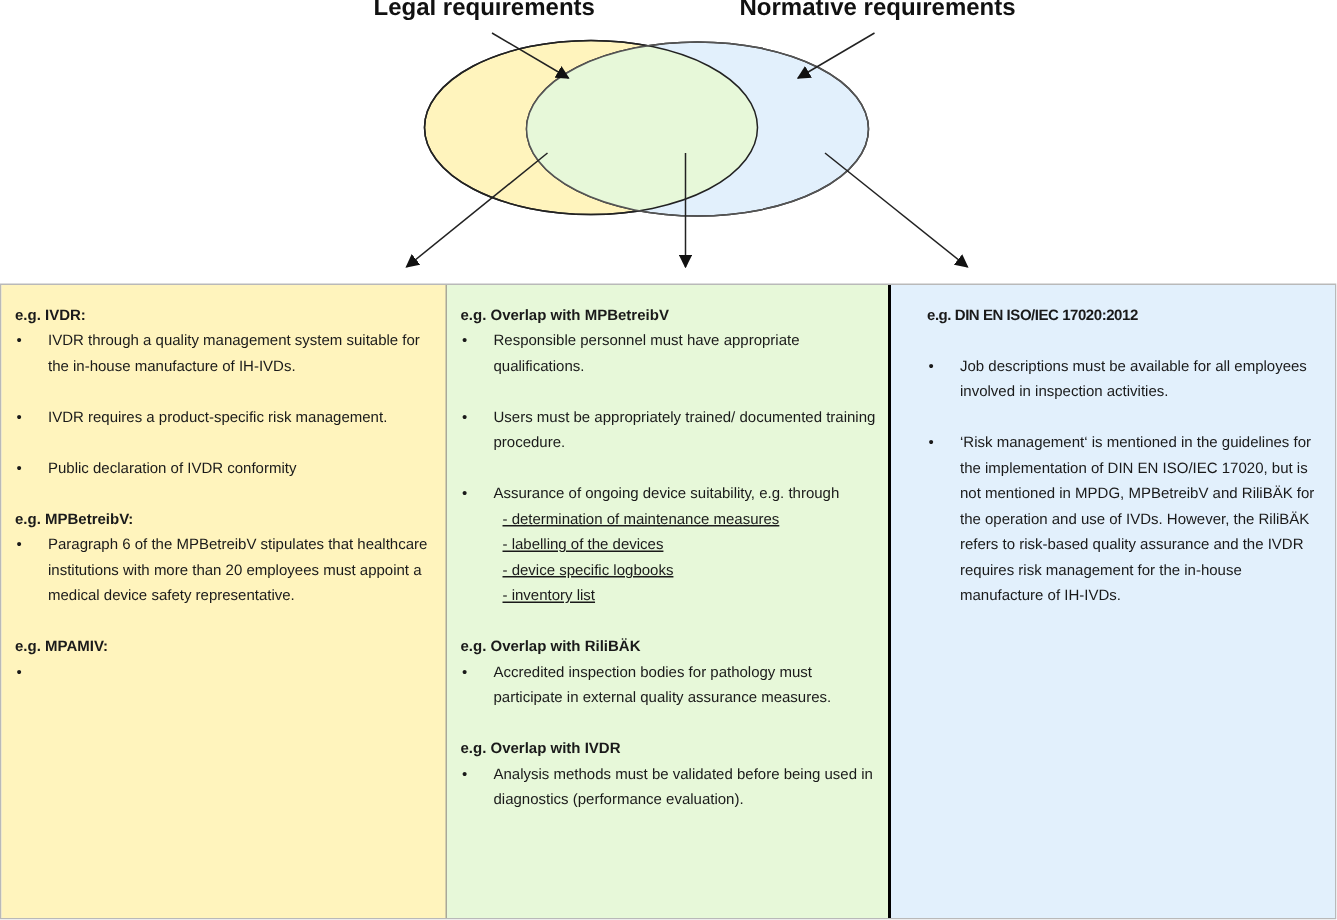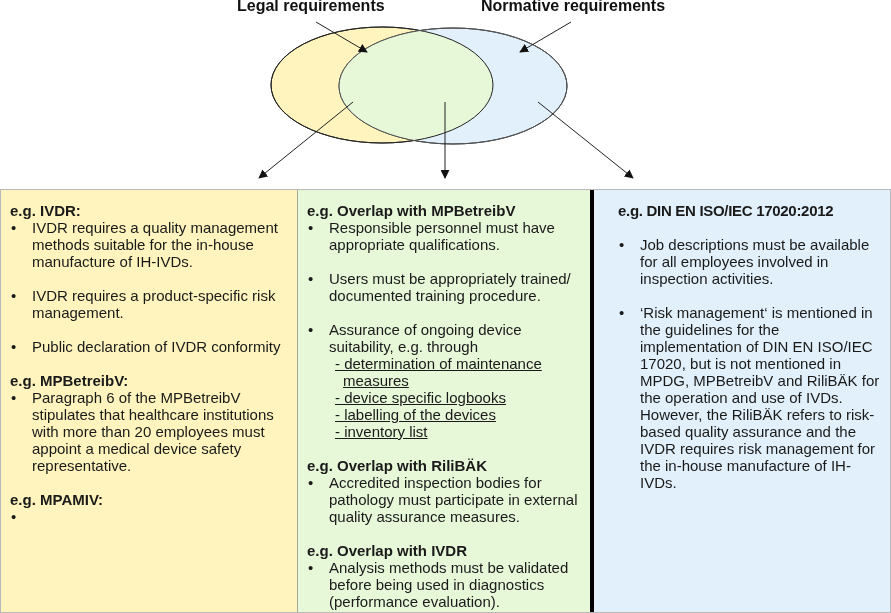--- a/index.html
+++ b/index.html
@@ -1,26 +1,26 @@
 <!DOCTYPE html>
 <html><head>
   <meta charset="utf-8">
   <style>
     html, body { margin: 0; padding: 0; background: #ffffff; }
     body { width: 891px; height: 613px; position: relative; overflow: hidden;
            font-family: "Liberation Sans", sans-serif; color: #1a1a1a; }
-    #venn { position: absolute; left: 0; top: 0; width: 718px; height: 190px; }
+    #venn { position: absolute; left: 12px; top: 0; width: 718px; height: 190px; }
     .venn-title { position: absolute; top: -3px; font-weight: bold; font-size: 16px; color: #111; }
     #title-legal { left: 237px; }
     #title-normative { left: 481px; }
     .panels { position: absolute; left: 0; top: 189px; width: 889px; height: 422px;
               border: 1px solid #b9b9b9; display: flex; }
-    .panel { height: 100%; box-sizing: border-box; padding: 12px 8px 0 9px; font-size: 15px; line-height: 17px; }
+    .panel { height: 100%; box-sizing: border-box; padding: 12px 8px 0 9px; font-size: 10px; line-height: 17px; }
     .panel-legal { width: 297px; background: #fff4bd; border-right: 1px solid #a8a89a; }
-    .panel-overlap { width: 296px; background: #e7f8d9; border-right: 4px solid #000000; }
+    .panel-overlap { width: 296px; background: #e7f8d9; border-right: 2px solid #000000; }
     .panel-normative { flex: 1; background: #e2f0fc; padding-left: 24px; }
     .sec-title { font-weight: bold; margin: 0; }
     .sec { margin-bottom: 17px; }
     ul.bl { list-style: none; margin: 0; padding: 0; }
     ul.bl > li { position: relative; padding-left: 22px; margin-bottom: 17px; }
     ul.bl > li:last-child { margin-bottom: 0; }
     ul.bl > li .bullet { position: absolute; left: 1px; top: 0; }
     ul.sub { list-style: none; margin: 0; padding: 0 0 0 6px; text-decoration: underline; }
     ul.sub li { padding-left: 8px; text-indent: -8px; }
     .panel-normative .sec-title { margin-bottom: 17px; letter-spacing: -0.3px; }
@@ -51,21 +51,21 @@
     <line x1="445" y1="102" x2="445" y2="178" stroke="#222" stroke-width="1" marker-end="url(#ah)"></line>
     <line x1="538" y1="102" x2="633" y2="178" stroke="#222" stroke-width="1" marker-end="url(#ah)"></line>
   </svg>
 </div>
 
 <div class="panels">
   <div class="panel panel-legal">
       <div class="sec">
         <div class="sec-title">e.g. IVDR:</div>
         <ul class="bl">
-          <li><span class="bullet">•</span><span>IVDR requires a quality management methods suitable for the in-house manufacture of IH-IVDs.</span></li>
+          <li><span class="bullet">•</span><span>IVDR through a quality management system suitable for the in-house manufacture of IH-IVDs.</span></li>
           <li><span class="bullet">•</span><span>IVDR requires a product-specific risk management.</span></li>
           <li><span class="bullet">•</span><span>Public declaration of IVDR conformity</span></li>
         </ul>
       </div>
       <div class="sec">
         <div class="sec-title">e.g. MPBetreibV:</div>
         <ul class="bl">
           <li><span class="bullet">•</span><span>Paragraph 6 of the MPBetreibV stipulates that healthcare institutions with more than 20 employees must appoint a medical device safety representative.</span></li>
         </ul>
       </div>
@@ -77,22 +77,22 @@
       </div>
     </div>
   <div class="panel panel-overlap">
       <div class="sec">
         <div class="sec-title">e.g. Overlap with MPBetreibV</div>
         <ul class="bl">
           <li><span class="bullet">•</span><span>Responsible personnel must have appropriate qualifications.</span></li>
           <li><span class="bullet">•</span><span>Users must be appropriately trained/ documented training procedure.</span></li>
           <li><span class="bullet">•</span><span>Assurance of ongoing device suitability, e.g. through</span><ul class="sub">
               <li>- determination of maintenance measures</li>
+              <li>- labelling of the devices</li>
               <li>- device specific logbooks</li>
-              <li>- labelling of the devices</li>
               <li>- inventory list</li>
             </ul></li>
         </ul>
       </div>
       <div class="sec">
         <div class="sec-title">e.g. Overlap with RiliBÄK</div>
         <ul class="bl">
           <li><span class="bullet">•</span><span>Accredited inspection bodies for pathology must participate in external quality assurance measures.</span></li>
         </ul>
       </div>

